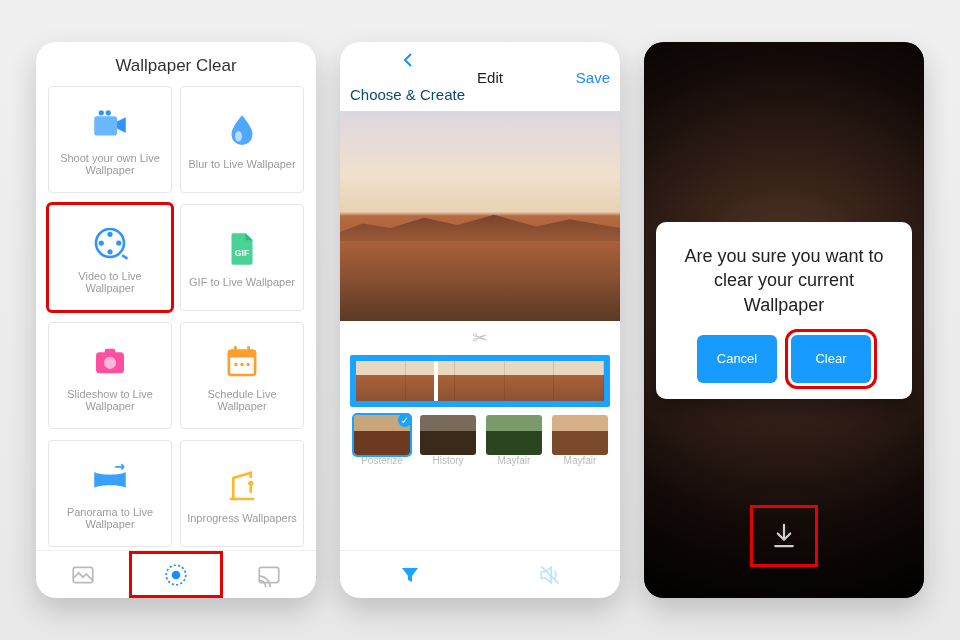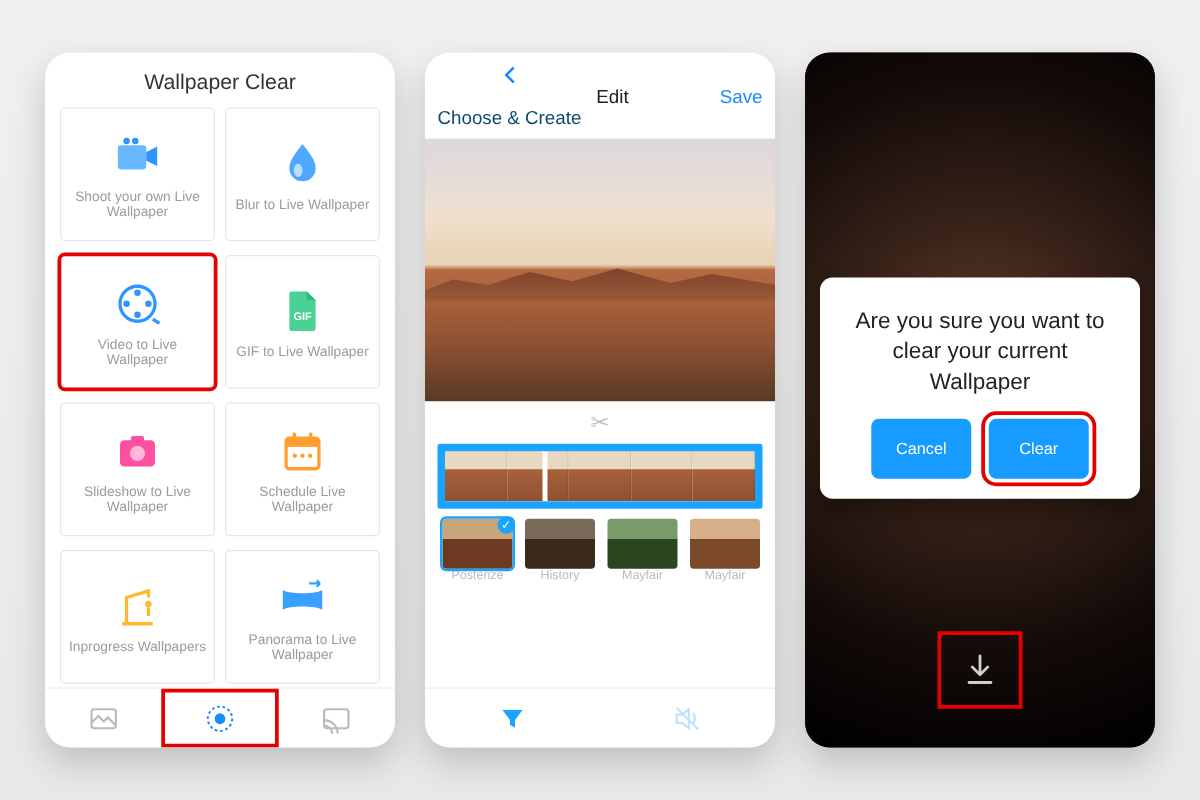--- a/index.html
+++ b/index.html
@@ -133,32 +133,32 @@
           <rect x="15" y="7" width="3" height="8" fill="#ff9e2c"></rect>
           <rect x="30" y="7" width="3" height="8" fill="#ff9e2c"></rect>
           <circle cx="17" cy="28" r="2" fill="#ff9e2c"></circle>
           <circle cx="24" cy="28" r="2" fill="#ff9e2c"></circle>
           <circle cx="31" cy="28" r="2" fill="#ff9e2c"></circle>
         </svg>
       <span>Schedule Live Wallpaper</span>
     </div>
     <div class="card">
       <svg viewBox="0 0 48 48">
+          <path d="M6 16c6 4 30 4 36 0v18c-6-4-30-4-36 0z" fill="#3aa0ff"></path>
+          <path d="M30 10h10m0 0l-3-3m3 3l-3 3" stroke="#3aa0ff" stroke-width="2" fill="none"></path>
+        </svg>
+      <span>Panorama to Live Wallpaper</span>
+    </div>
+    <div class="card">
+      <svg viewBox="0 0 48 48">
           <path d="M10 40h28M14 40V16l20-6v6" stroke="#ffb82e" stroke-width="3" fill="none"></path>
           <circle cx="34" cy="22" r="3" fill="#ffb82e"></circle>
           <path d="M34 25v8" stroke="#ffb82e" stroke-width="3"></path>
         </svg>
       <span>Inprogress Wallpapers</span>
-    </div>
-    <div class="card">
-      <svg viewBox="0 0 48 48">
-          <path d="M6 16c6 4 30 4 36 0v18c-6-4-30-4-36 0z" fill="#3aa0ff"></path>
-          <path d="M30 10h10m0 0l-3-3m3 3l-3 3" stroke="#3aa0ff" stroke-width="2" fill="none"></path>
-        </svg>
-      <span>Panorama to Live Wallpaper</span>
     </div>
   </div>
   <div class="p1-tabs">
     <div class="tab">
       <svg viewBox="0 0 24 24">
           <rect x="3" y="5" width="18" height="14" rx="2" fill="none" stroke="#bbb" stroke-width="1.6"></rect>
           <path d="M3 15l5-5 4 4 3-3 6 6" stroke="#bbb" stroke-width="1.6" fill="none"></path>
         </svg>
     </div>
     <div class="tab tab-hl">

